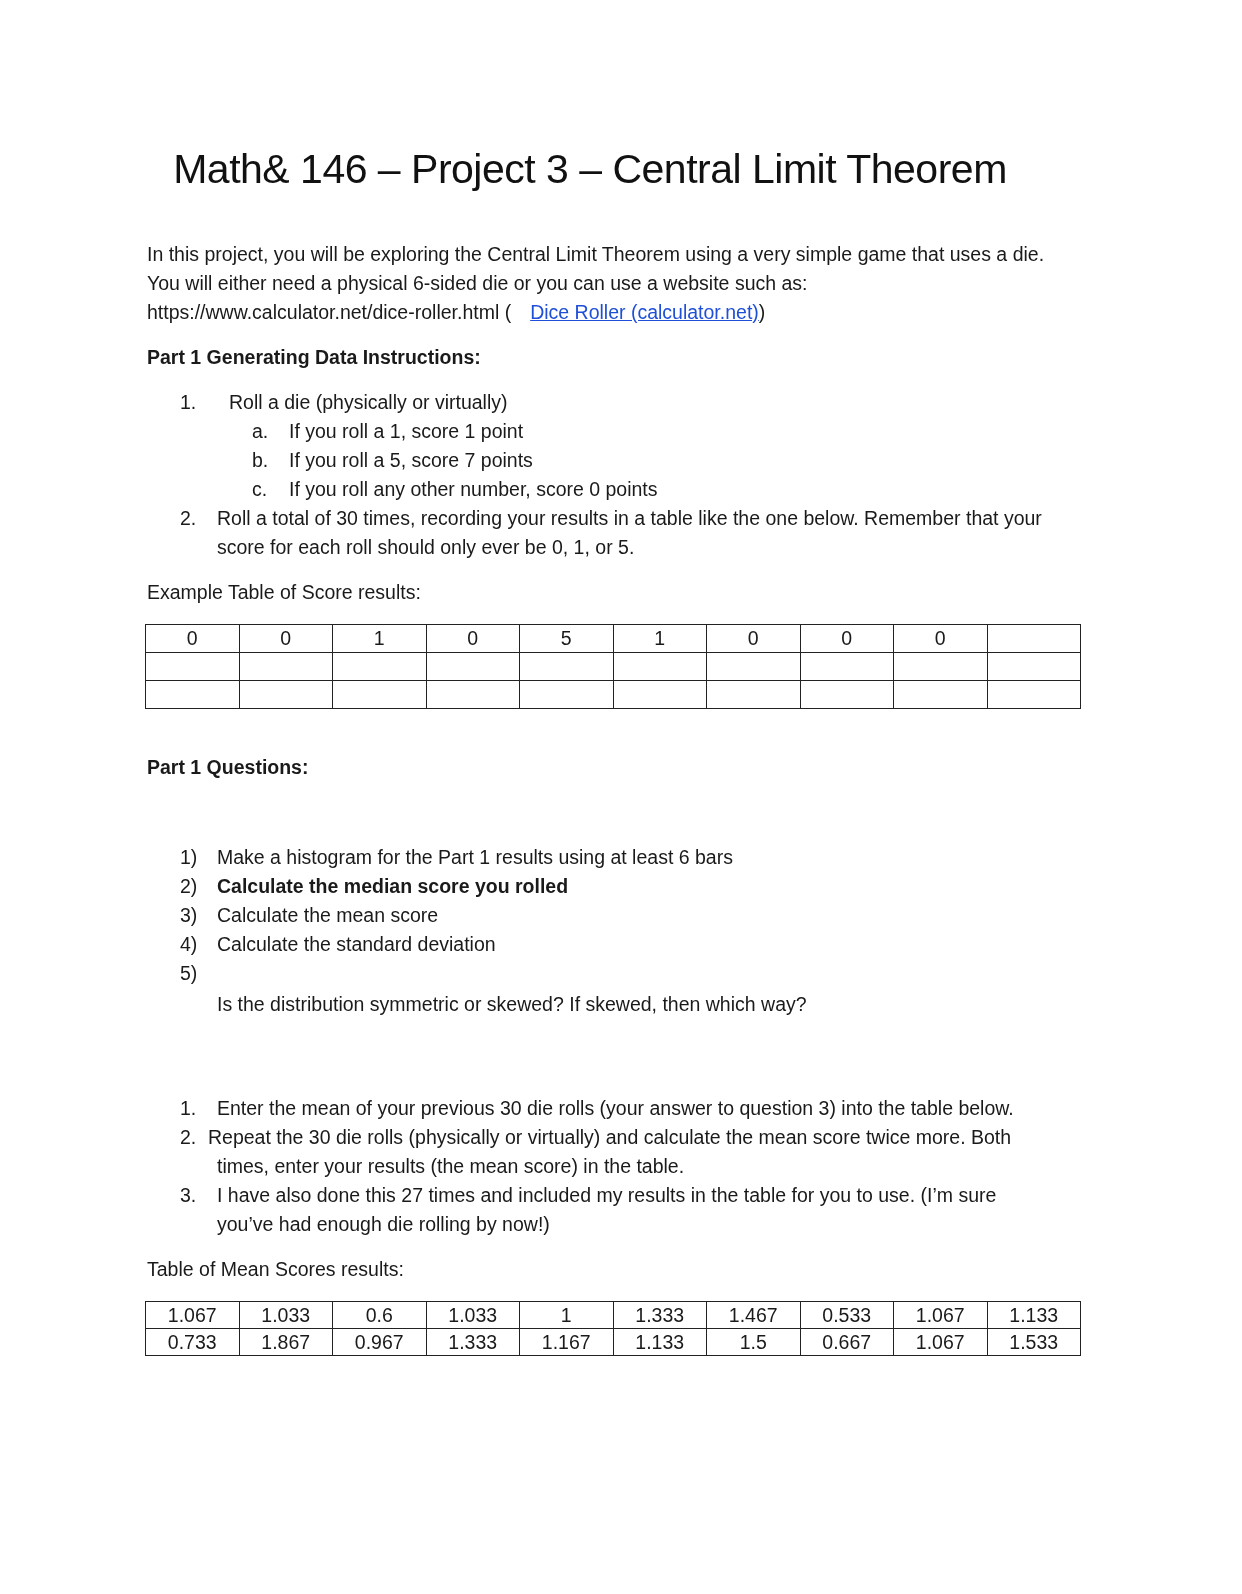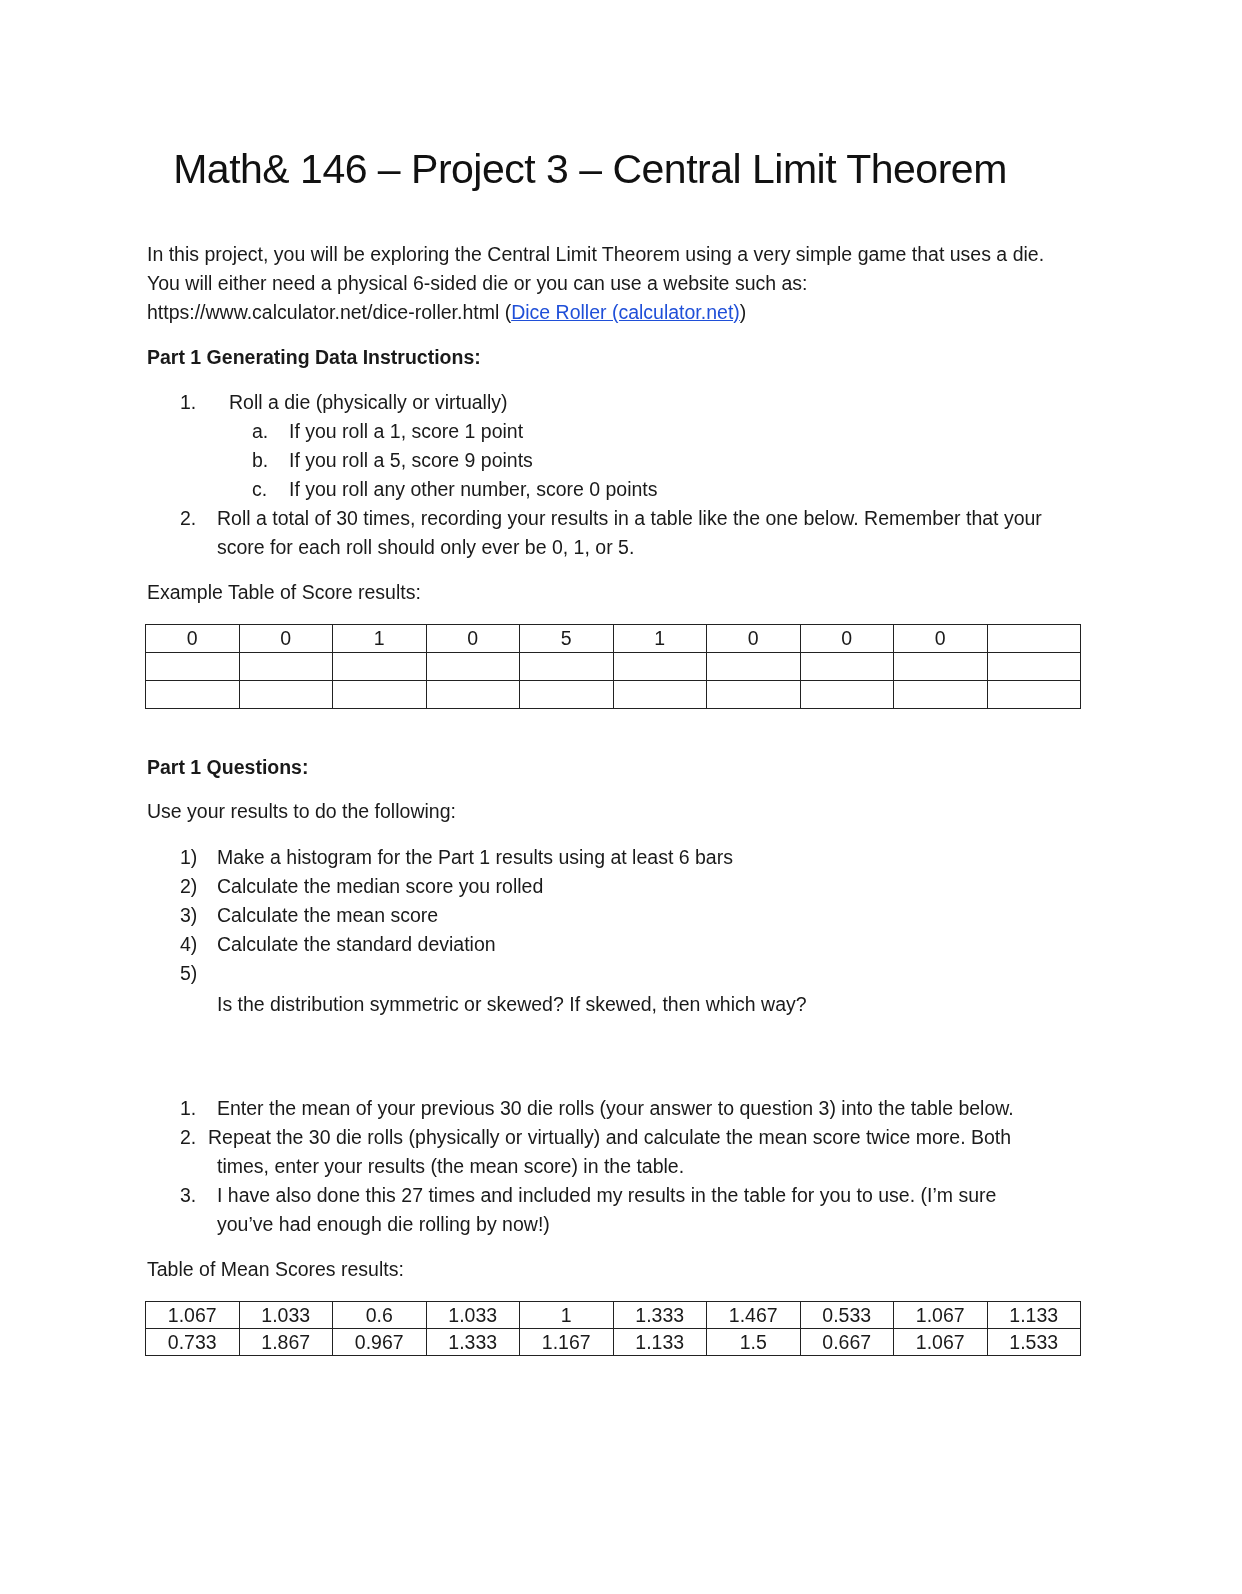--- a/index.html
+++ b/index.html
@@ -3,21 +3,21 @@
 <meta charset="utf-8">
 <style>
   html, body { margin: 0; padding: 0; background: #ffffff; }
   body { width: 1242px; height: 1594px; position: relative; overflow: hidden;
          font-family: "Liberation Sans", "DejaVu Sans", sans-serif; color: #1a1a1a; }
   .page { position: absolute; left: 0; top: 0; width: 1242px; height: 1594px; }
   .title { position: absolute; left: 0; width: 1180px; top: 146px; text-align: center;
            font-size: 41px; letter-spacing: -0.5px; color: #111; font-weight: normal; }
   .p { position: absolute; left: 147px; font-size: 19.5px; line-height: 29px; white-space: nowrap; }
   .bold { font-weight: bold; }
-  .link { color: #1f4fd8; text-decoration: underline; }
+  .link { color: #1f4fd8; text-decoration: underline; margin-left: 19px; }
   .li { position: absolute; font-size: 19.5px; line-height: 29px; white-space: nowrap; }
   .num { position: absolute; font-size: 19.5px; line-height: 29px; }
   table.grid { position: absolute; border-collapse: collapse; table-layout: fixed; }
   table.grid td { border: 1.2px solid #222; text-align: center; font-size: 19.5px;
                   padding: 0; overflow: hidden; }
 </style>
 </head>
 <body>
 
 <div class="page">
@@ -31,21 +31,21 @@
   </div>
 
   <div class="p bold" style="top:343px;">Part 1 Generating Data Instructions:</div>
 
   <div class="num" style="left:180px; top:388px;">1.</div>
   <div class="li" style="left:217px; top:388px;margin-left:12px;">Roll a die (physically or virtually)</div>
 
   <div class="num" style="left:252px; top:417px;">a.</div>
   <div class="li" style="left:289px; top:417px;">If you roll a 1, score 1 point</div>
   <div class="num" style="left:252px; top:446px;">b.</div>
-  <div class="li" style="left:289px; top:446px;">If you roll a 5, score 9 points</div>
+  <div class="li" style="left:289px; top:446px;">If you roll a 5, score 7 points</div>
   <div class="num" style="left:252px; top:475px;">c.</div>
   <div class="li" style="left:289px; top:475px;">If you roll any other number, score 0 points</div>
 
   <div class="num" style="left:180px; top:504px;">2.</div>
   <div class="li" style="left:217px; top:504px;">Roll a total of 30 times, recording your results in a table like the one below. Remember that your</div>
   <div class="li" style="left:217px; top:533px;">score for each roll should only ever be 0, 1, or 5.</div>
 
   <div class="p" style="top:578px;">Example Table of Score results:</div>
   <table class="grid" style="left:145px; top:624px; width:935px;">
     <colgroup>
@@ -85,26 +85,25 @@
       <td></td>
       <td></td>
       <td></td>
       <td></td>
       <td></td>
     </tr>
   </tbody>
     </table>
 
   <div class="p bold" style="top:753px;">Part 1 Questions:</div>
-  <div class="p" style="top:797px;">Use your results to do the following:</div>
 
   <div class="num" style="left:180px; top:843px;">1)</div>
   <div class="li" style="left:217px; top:843px;">Make a histogram for the Part 1 results using at least 6 bars</div>
   <div class="num" style="left:180px; top:872px;">2)</div>
-  <div class="li" style="left:217px; top:872px;">Calculate the median score you rolled</div>
+  <div class="li" style="left:217px; top:872px;font-weight:bold;">Calculate the median score you rolled</div>
   <div class="num" style="left:180px; top:901px;">3)</div>
   <div class="li" style="left:217px; top:901px;">Calculate the mean score</div>
   <div class="num" style="left:180px; top:930px;">4)</div>
   <div class="li" style="left:217px; top:930px;">Calculate the standard deviation</div>
   <div class="num" style="left:180px; top:959px;">5)</div>
   <div class="li" style="left:217px; top:990px;">Is the distribution symmetric or skewed? If skewed, then which way?</div>
 
 
   <div class="num" style="left:180px; top:1094px;">1.</div>
   <div class="li" style="left:217px; top:1094px;">Enter the mean of your previous 30 die rolls (your answer to question 3) into the table below.</div>

